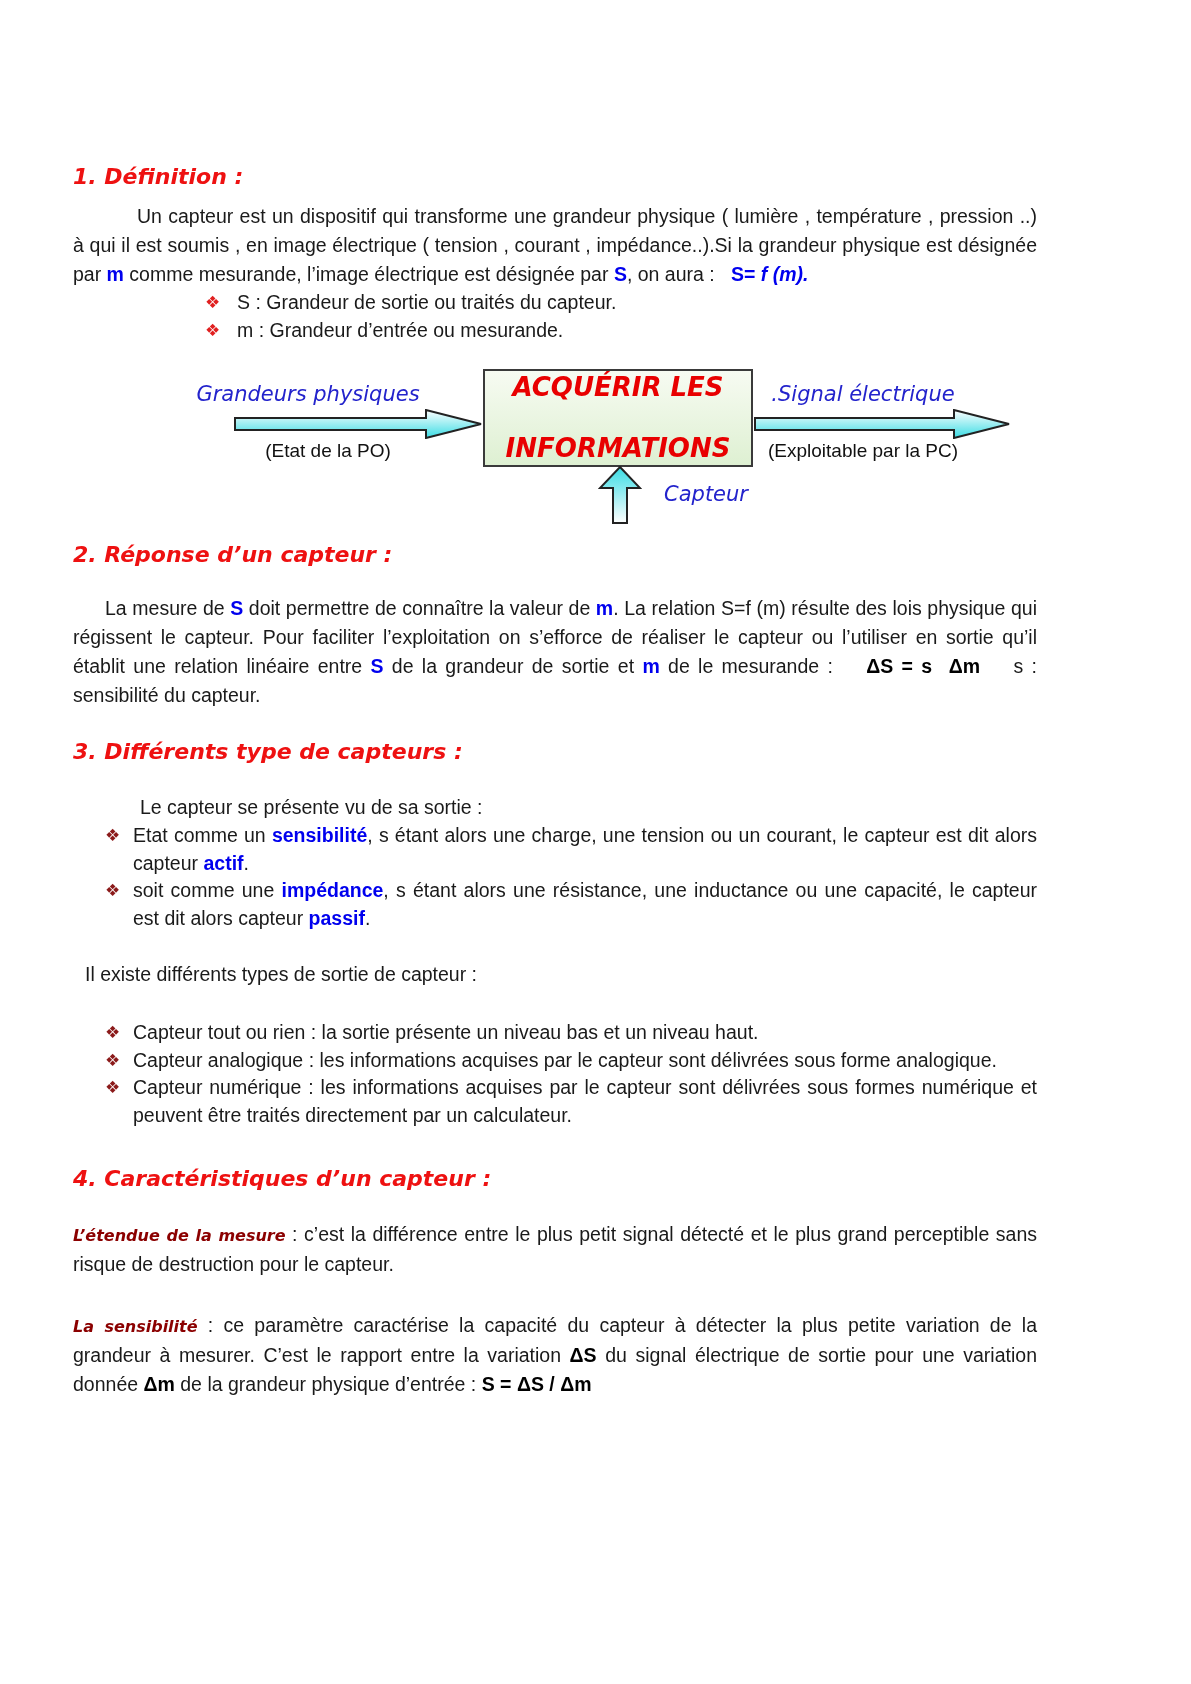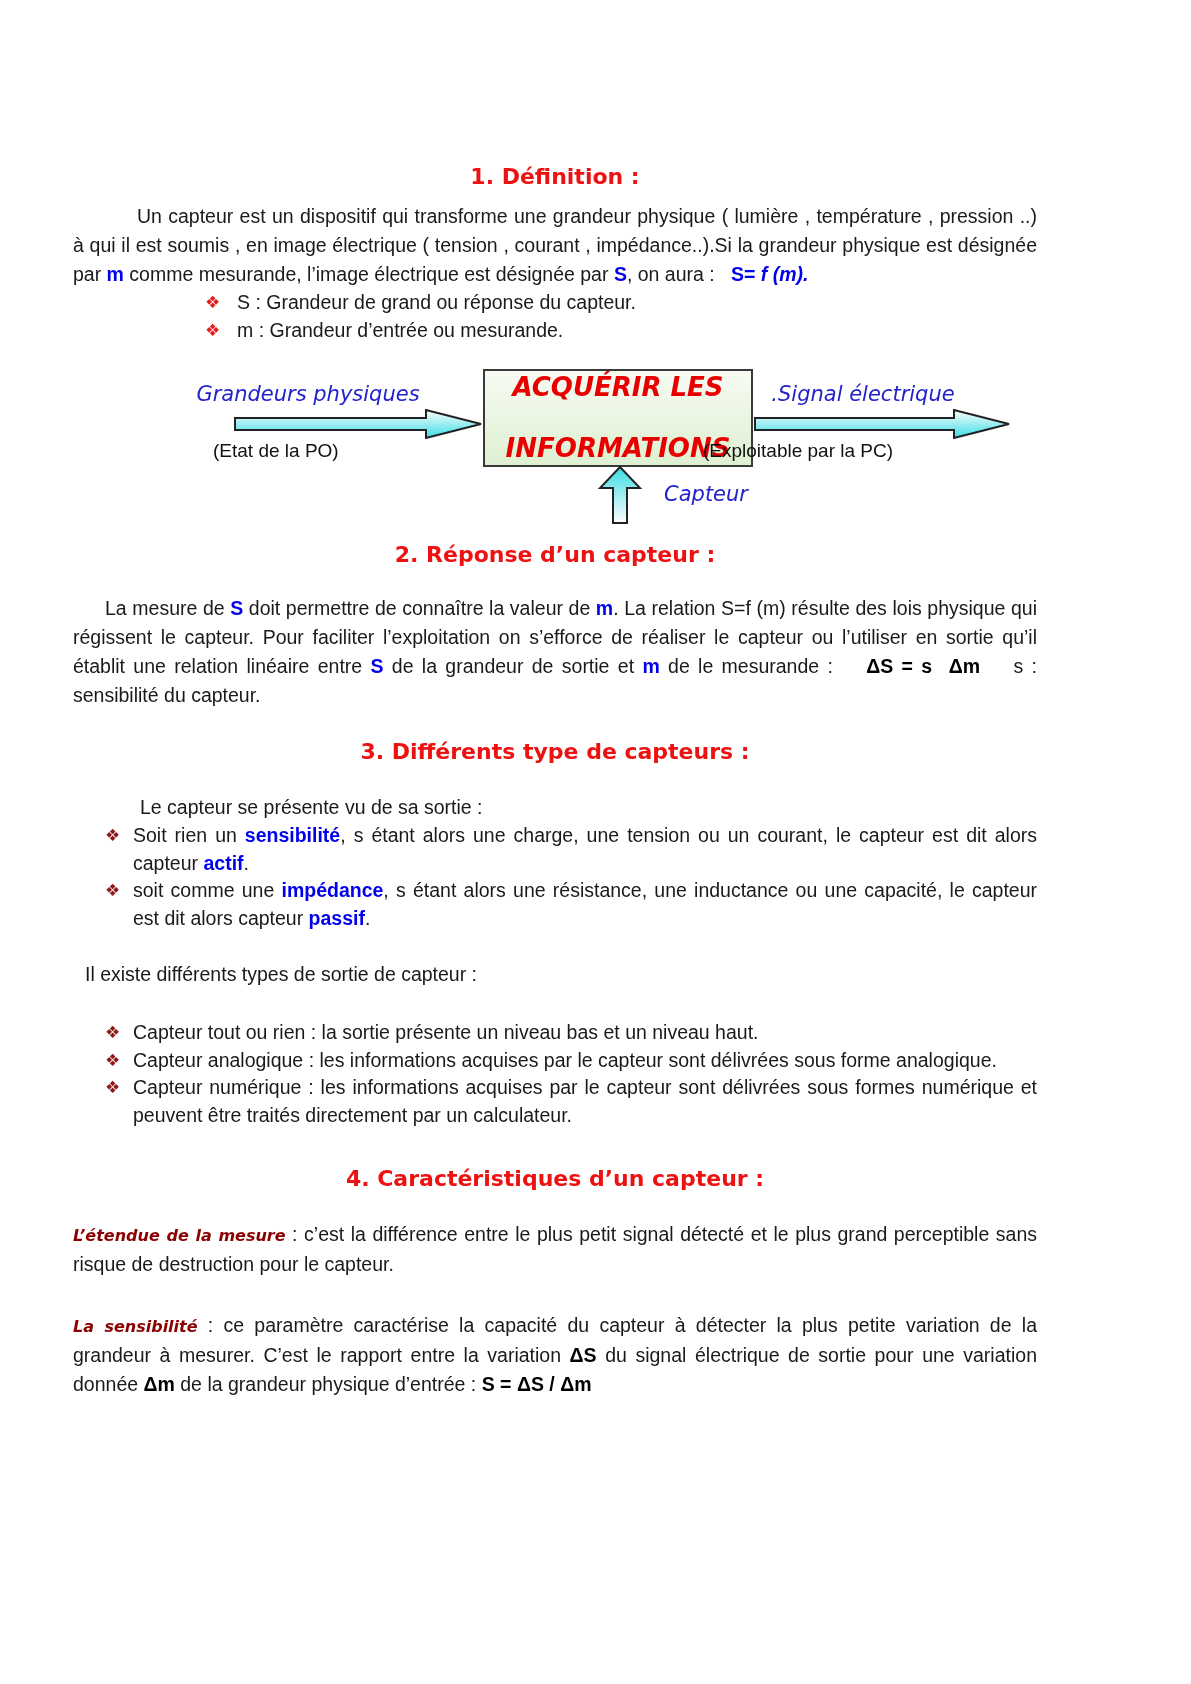--- a/index.html
+++ b/index.html
@@ -8,25 +8,24 @@
     width:1191px;height:1684px;
     background:#ffffff;
     font-family:"Liberation Sans",sans-serif;
     color:#1a1a1a;
     box-sizing:border-box;
     padding:163px 154px 0 73px;
     overflow:hidden;
   }
   .sec-heading{
     font-family:"DejaVu Sans",sans-serif;
-    font-weight:bold;
+    font-style:italic;font-weight:bold;
     color:#ee1111;
     font-size:22px;line-height:27px;
     margin:0;
-    text-align:center;
   }
   .body-par{
     font-size:19.5px;line-height:29px;
     text-align:justify;margin:0;
   }
   .run-blue{color:#0000ee;font-weight:bold;}
   .run-bluei{color:#0000ee;font-weight:bold;font-style:italic;}
   .run-b{font-weight:bold;color:#000;}
   .run-lead{color:#8b0000;font-weight:bold;font-style:italic;font-family:"DejaVu Sans",sans-serif;font-size:16px;}
   ul.diamond-list{list-style:none;margin:0;padding:0;}
@@ -60,38 +59,38 @@
     color:#e80000;font-size:26px;line-height:33px;
     white-space:nowrap;
   }
   .dlabel{
     position:absolute;
     font-family:"DejaVu Sans",sans-serif;
     font-style:italic;color:#2323cc;
     font-size:21px;text-align:center;white-space:nowrap;
   }
   .dsub{
-    position:absolute;color:#111;font-size:19px;text-align:left;white-space:nowrap;
+    position:absolute;color:#111;font-size:19px;text-align:center;white-space:nowrap;
   }
   .harrow{position:absolute;top:55px;height:30px;}
   .uarrow{position:absolute;}
 </style>
 </head>
 <body>
 
 <div class="page">
 
   <h2 class="sec-heading">1. Définition :</h2>
 
   <p class="body-par" style="margin-top:12px;text-indent:64px;"><span>Un capteur est un dispositif qui transforme une grandeur physique ( lumière , température , pression ..) à qui il est soumis , en image électrique ( tension , courant , impédance..).Si la grandeur physique est désignée  par </span><span class="run-blue">m</span><span> comme mesurande, l’image électrique est désignée par </span><span class="run-blue">S</span><span>, on aura :&nbsp;&nbsp; </span><span class="run-blue">S= </span><span class="run-bluei">f (m).</span></p>
 
   <ul class="diamond-list s1-list">
     <li>
       <span class="diamond red">❖</span>
-      <span><span>S : Grandeur de grand ou réponse du capteur.</span></span>
+      <span><span>S : Grandeur de sortie ou traités du capteur.</span></span>
     </li>
     <li>
       <span class="diamond red">❖</span>
       <span><span>m : Grandeur d’entrée ou mesurande.</span></span>
     </li>
   </ul>
 
   <div class="diagram">
     <div class="dlabel" style="left:90px;top:28px;width:290px;">Grandeurs physiques</div>
     <svg class="harrow" style="left:160px;width:250px;" viewBox="0 0 250 30">
@@ -132,21 +131,21 @@
 
   <p class="body-par" style="margin-top:26px;text-indent:32px;"><span>La  mesure de </span><span class="run-blue">S</span><span> doit permettre de connaître  la valeur de </span><span class="run-blue">m</span><span>. La relation S=f (m) résulte des lois physique qui régissent  le capteur. Pour faciliter l’exploitation on s’efforce de réaliser le capteur ou l’utiliser en sortie qu’il établit une relation linéaire entre </span><span class="run-blue">S</span><span> de la grandeur de sortie et </span><span class="run-blue">m</span><span> de le mesurande :&nbsp;&nbsp;&nbsp;&nbsp;</span><span class="run-b">ΔS = s&nbsp; Δm</span><span>&nbsp;&nbsp;&nbsp;&nbsp;s : sensibilité du capteur.</span></p>
 
   <h2 class="sec-heading" style="margin-top:28px;">3. Différents type de capteurs :</h2>
 
   <p class="body-par" style="margin-top:28px;margin-left:67px;text-align:left;">Le capteur se présente vu de sa sortie :</p>
 
   <ul class="diamond-list s3-list">
     <li>
       <span class="diamond maroon">❖</span>
-      <span><span>Soit rien un </span><span class="run-blue">sensibilité</span><span>, s étant alors une charge, une tension ou un courant, le capteur est dit alors capteur </span><span class="run-blue">actif</span><span>.</span></span>
+      <span><span>Etat comme un </span><span class="run-blue">sensibilité</span><span>, s étant alors une charge, une tension ou un courant, le capteur est dit alors capteur </span><span class="run-blue">actif</span><span>.</span></span>
     </li>
     <li>
       <span class="diamond maroon">❖</span>
       <span><span>soit comme une </span><span class="run-blue">impédance</span><span>, s étant alors une résistance, une inductance ou une capacité, le capteur est dit alors capteur </span><span class="run-blue">passif</span><span>.</span></span>
     </li>
   </ul>
 
   <p class="body-par" style="margin-top:28px;margin-left:12px;text-align:left;">Il existe différents  types de sortie de capteur :</p>
 
   <ul class="diamond-list s3-list" style="margin-top:30px;">

